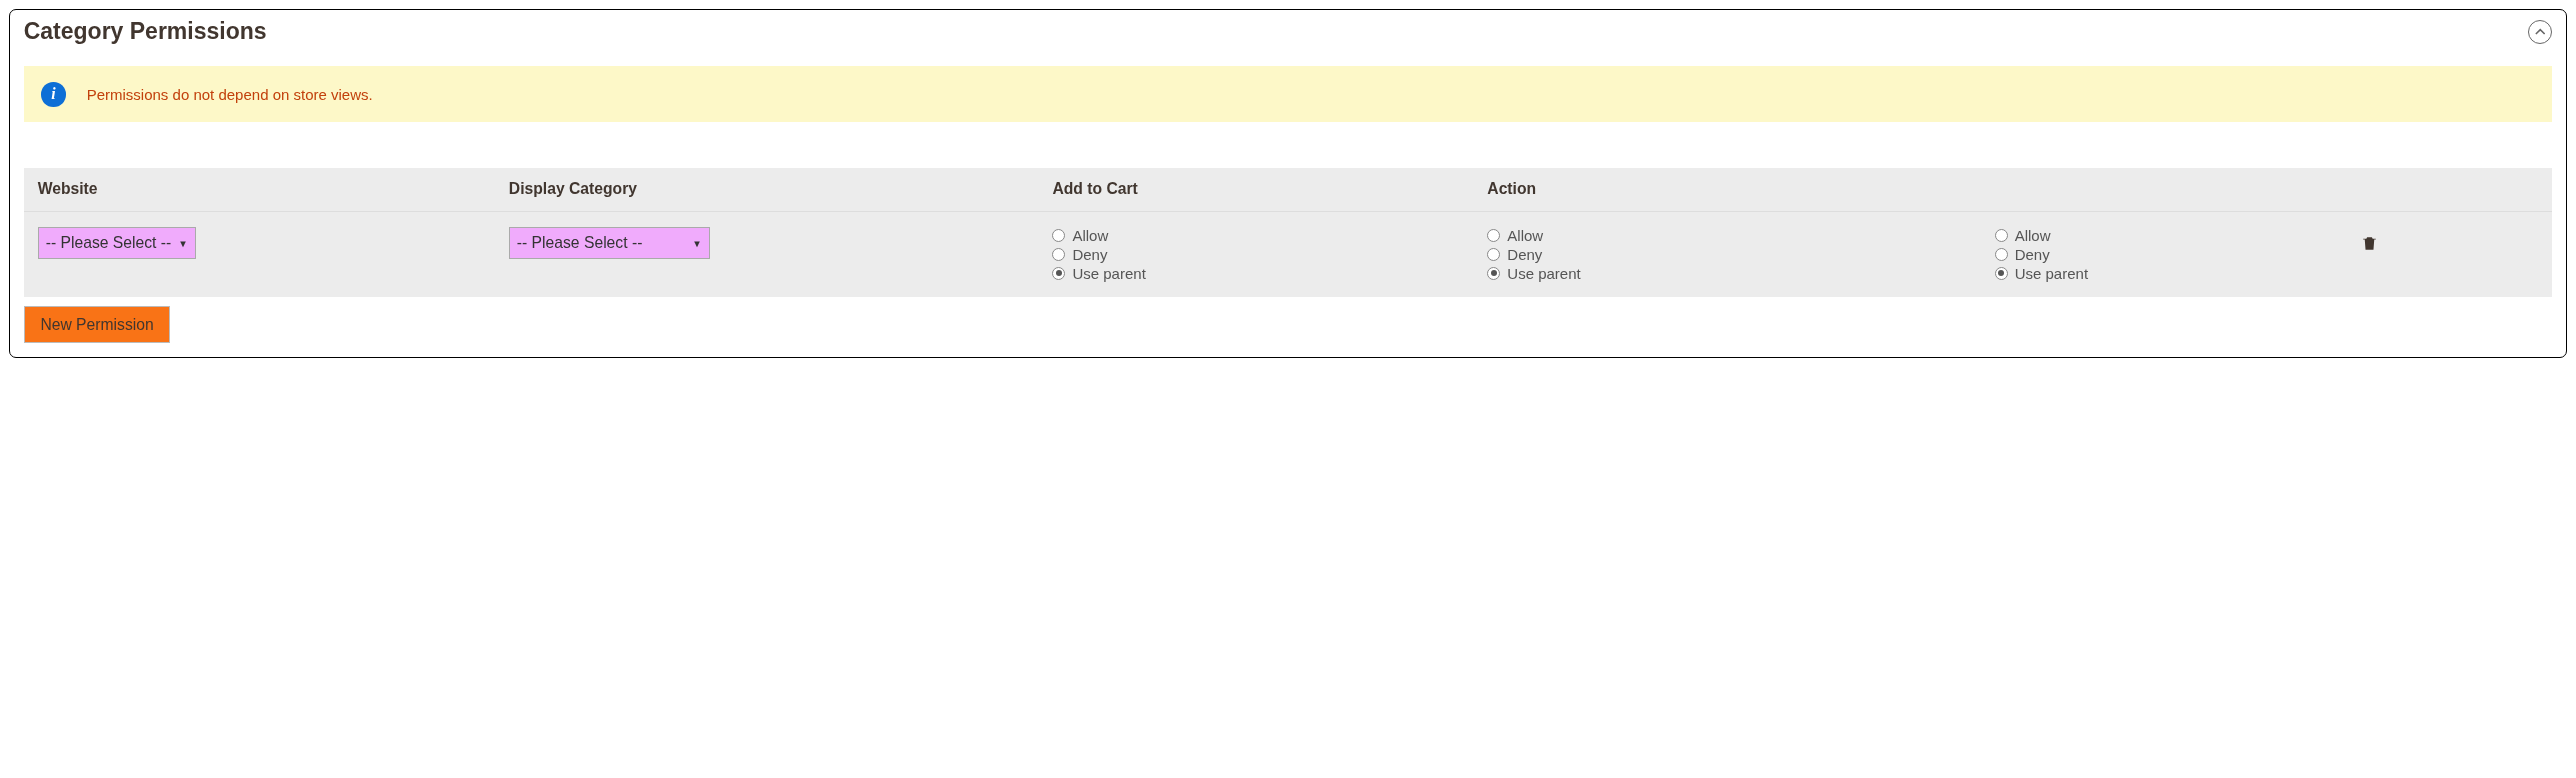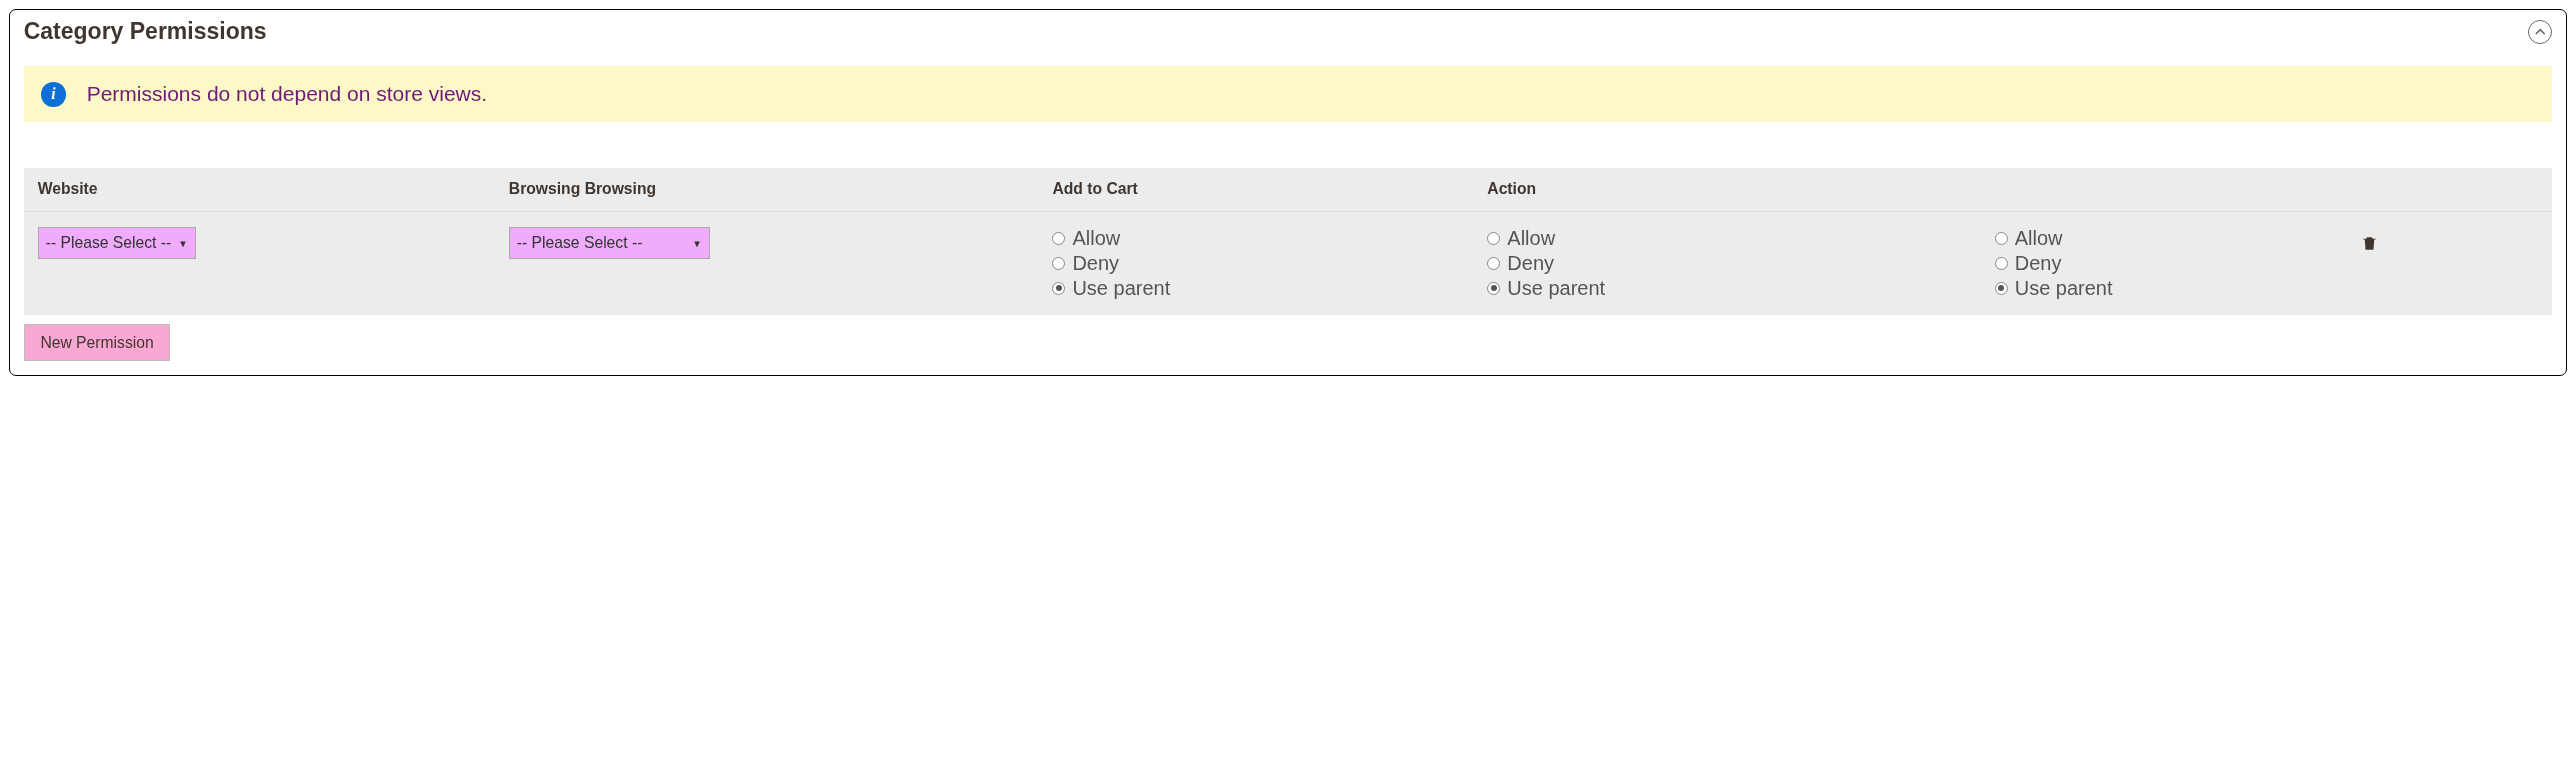--- a/index.html
+++ b/index.html
@@ -54,22 +54,22 @@
     font-family: "Times New Roman", serif;
     font-weight: bold;
     font-size: 15.7px;
     display: flex;
     align-items: center;
     justify-content: center;
     margin-right: 21px;
     flex-shrink: 0;
   }
   .info-text {
-    font-size: 21px;
-    color: #701a75;
+    font-size: 15px;
+    color: #c2410c;
   }
   .perm-table {
     background: #ececec;
     width: 100%;
     margin-bottom: 8.7px;
   }
   .perm-header, .perm-row {
     display: grid;
     grid-template-columns: 1.3fr 1.5fr 1.2fr 1.4fr 1fr 0.5fr;
     align-items: start;
@@ -98,21 +98,21 @@
     min-width: 157px;
     justify-content: space-between;
     cursor: pointer;
   }
   .select-wrap.wide { min-width: 201px; }
   .select-caret { font-size: 9.6px; color: #333; margin-left: 7px; }
   .radio-group { display: flex; flex-direction: column; gap: 1.7px; }
   .radio-option {
     display: flex;
     align-items: center;
-    font-size: 20px;
+    font-size: 15px;
     color: #555;
     cursor: pointer;
   }
   .radio-dot {
     width: 13px;
     height: 13px;
     border: 1.3px solid #888;
     border-radius: 50%;
     margin-right: 7px;
     display: inline-flex;
@@ -131,21 +131,21 @@
     cursor: pointer;
     display: inline-flex;
     align-items: center;
     justify-content: center;
     width: 24.5px;
     height: 24.5px;
     margin-top: 3.5px;
   }
   .trash-btn svg { width: 19px; height: 19px; fill: #41362f; }
   .new-perm-btn {
-    background: #f9a8d4;
+    background: #f97316;
     border: 0.9px solid #bbb;
     padding: 8.7px 15.7px;
     font-size: 15.7px;
     color: #41362f;
     cursor: pointer;
   }
 </style>
 </head>
 <body>
 
@@ -161,21 +161,21 @@
   </div>
 
   <div class="info-banner">
     <div class="info-icon">i</div>
     <div class="info-text">Permissions do not depend on store views.</div>
   </div>
 
   <div class="perm-table">
     <div class="perm-header">
       <div>Website</div>
-      <div>Browsing Browsing</div>
+      <div>Display Category</div>
       <div>Add to Cart</div>
       <div>Action</div>
     </div>
 
     <div class="perm-row">
       <div>
         <div class="select-wrap">
           <span>-- Please Select --</span>
           <span class="select-caret">▼</span>
         </div>

